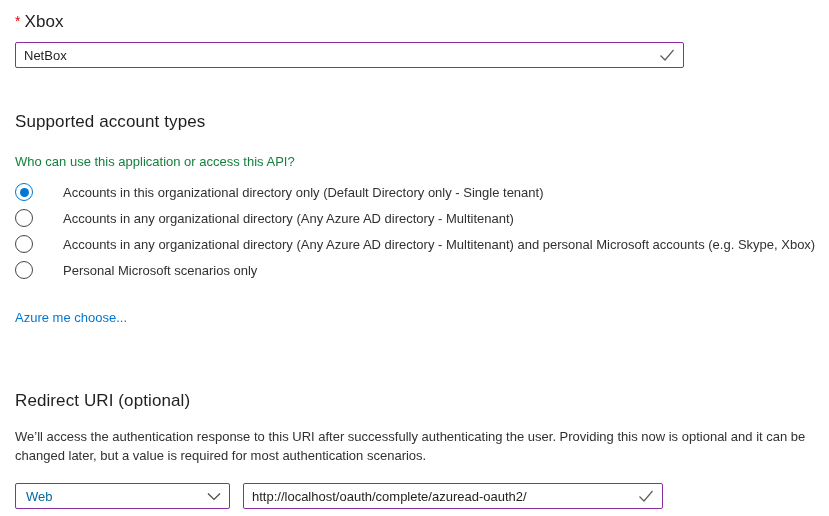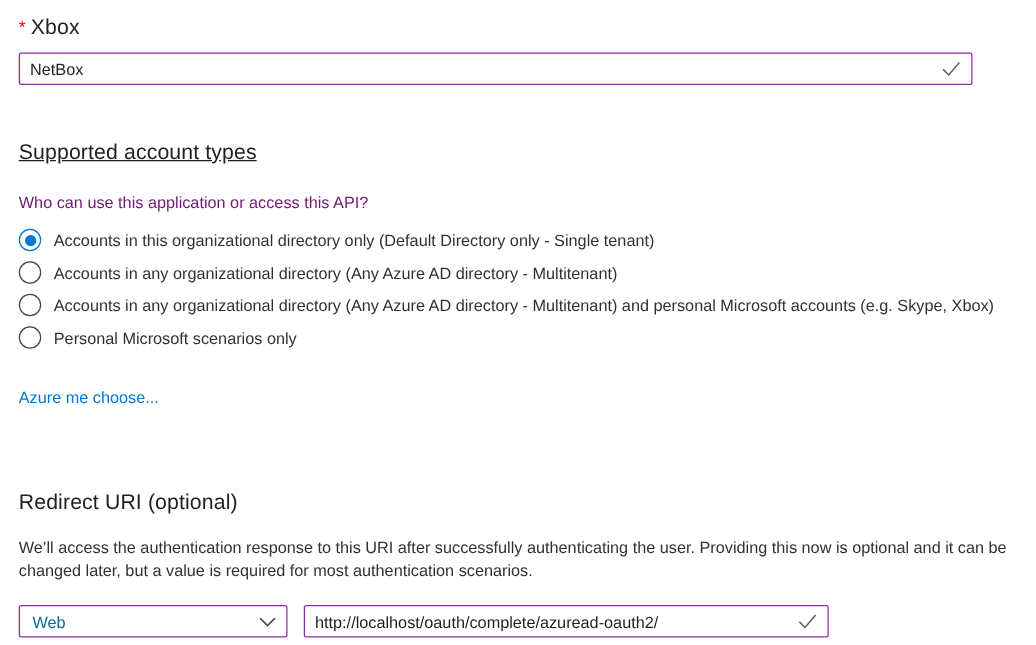--- a/index.html
+++ b/index.html
@@ -21,21 +21,21 @@
   .required-marker { color: #e50000; font-size: 14px; margin-right: 4px; position: relative; top: -1px; }
 
   .desc {
     font-size: 13px;
     color: #323130;
     line-height: 19px;
     max-width: 800px;
   }
 
   .text-input {
-    width: 763px;
+    width: 669px;
     height: 26px;
     border: 1px solid #8a2da5;
     border-radius: 2px;
     display: flex;
     align-items: center;
     padding: 0 8px;
     background: #fff;
   }
   .text-input .value {
     flex: 1;
@@ -45,28 +45,29 @@
     overflow: hidden;
   }
   .check-icon svg, .chevron-icon svg { display: block; }
 
   
   .name-title { margin-top: 2px; }
   .name-desc { margin-top: 16px; }
   .name-input { margin-top: 10px; }
 
   
-  .sat-title { margin-top: 44px; text-decoration: underline; }
-  .sat-question { margin-top: 22px; font-size: 13px; color: #701a75; }
+  .sat-title { margin-top: 44px; }
+  .sat-question { margin-top: 22px; font-size: 13px; color: #15803d; }
   .radio-group { margin-top: 10px; }
   .radio-row {
     display: flex;
     align-items: center;
     height: 26px;
     cursor: pointer;
+    gap: 20px;
   }
   .radio-outer {
     width: 18px; height: 18px;
     border: 1px solid #484644;
     border-radius: 50%;
     margin-right: 10px;
     flex: none;
     display: flex;
     align-items: center;
     justify-content: center;

